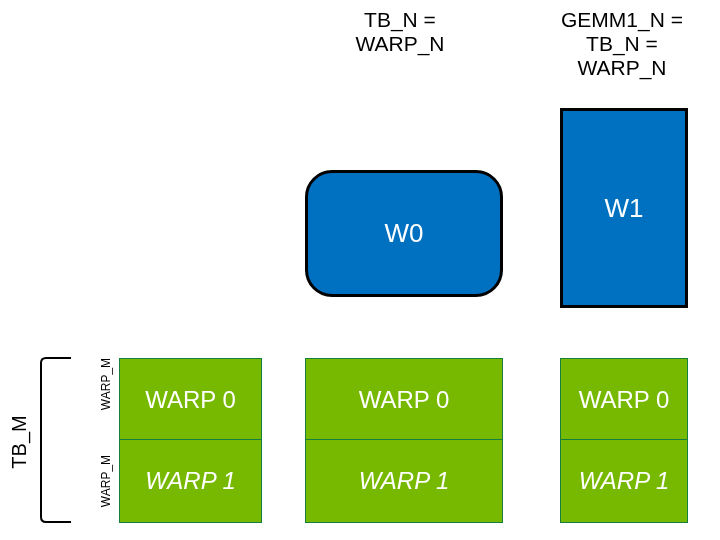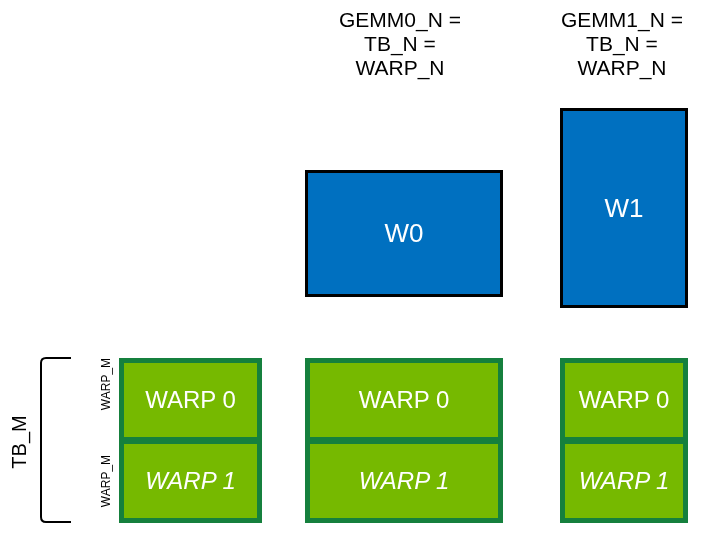--- a/index.html
+++ b/index.html
@@ -34,38 +34,38 @@
     position: absolute;
     box-sizing: border-box;
     background: #0070C0;
     border: 3px solid #000000;
     display: flex;
     align-items: center;
     justify-content: center;
     color: #ffffff;
     font-size: 26px;
   }
-  .blue-box.w0 { left: 305px; top: 170px; width: 198px; height: 127px; }
+  .blue-box.w0 { left: 305px; top: 170px; width: 198px; height: 127px; border-radius: 27px; }
   .blue-box.w1 { left: 560px; top: 108px; width: 128px; height: 200px; }
 
   
   .warp-stack {
     position: absolute;
     top: 358px;
     display: flex;
     flex-direction: column;
   }
   .warp-stack.s0 { left: 119px; width: 143px; }
   .warp-stack.s1 { left: 305px; width: 198px; }
   .warp-stack.s2 { left: 560px; width: 128px; }
   .warp-cell {
     box-sizing: border-box;
     height: 84px;
     background: #76B900;
-    border: 5px solid #15803d;
+    border: 1px solid #15803d;
     display: flex;
     align-items: center;
     justify-content: center;
     color: #ffffff;
     font-size: 24px;
   }
   .warp-cell + .warp-cell { margin-top: -3px; font-style: italic; }
 
   
   .rot {
@@ -98,21 +98,20 @@
     left: 34px;
     top: 349px;
   }
 </style>
 </head>
 <body>
 
 <div class="canvas">
 
   <div class="col-header h0">
-    <div>GEMM0_N =</div>
     <div>TB_N =</div>
     <div>WARP_N</div>
   </div>
   <div class="col-header h1">
     <div>GEMM1_N =</div>
     <div>TB_N =</div>
     <div>WARP_N</div>
   </div>
 
   <div class="blue-box w0">

